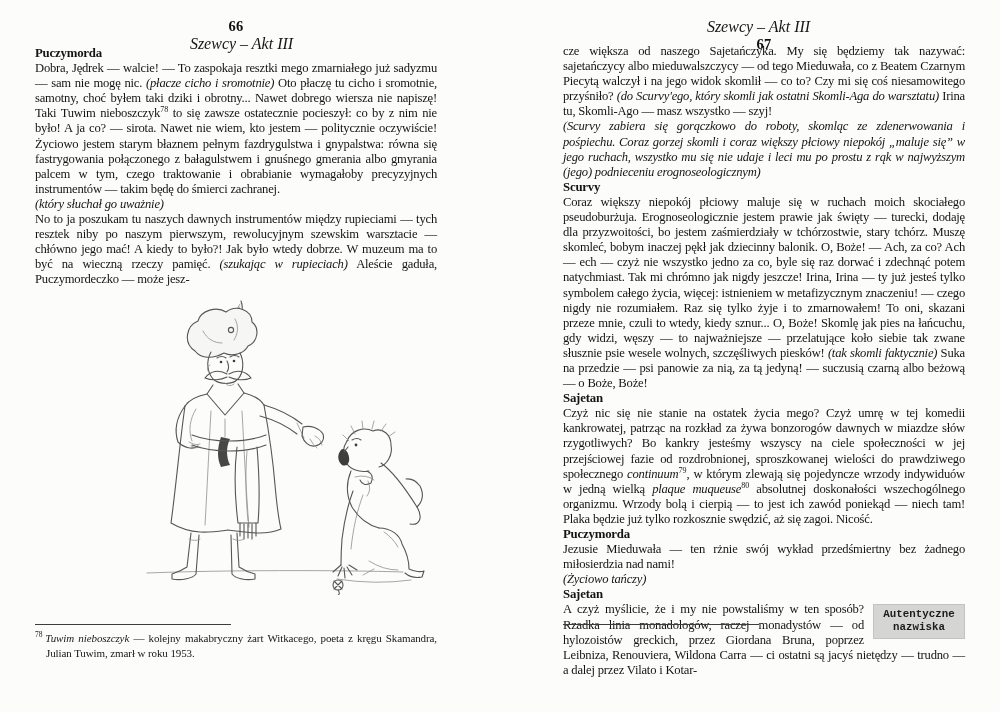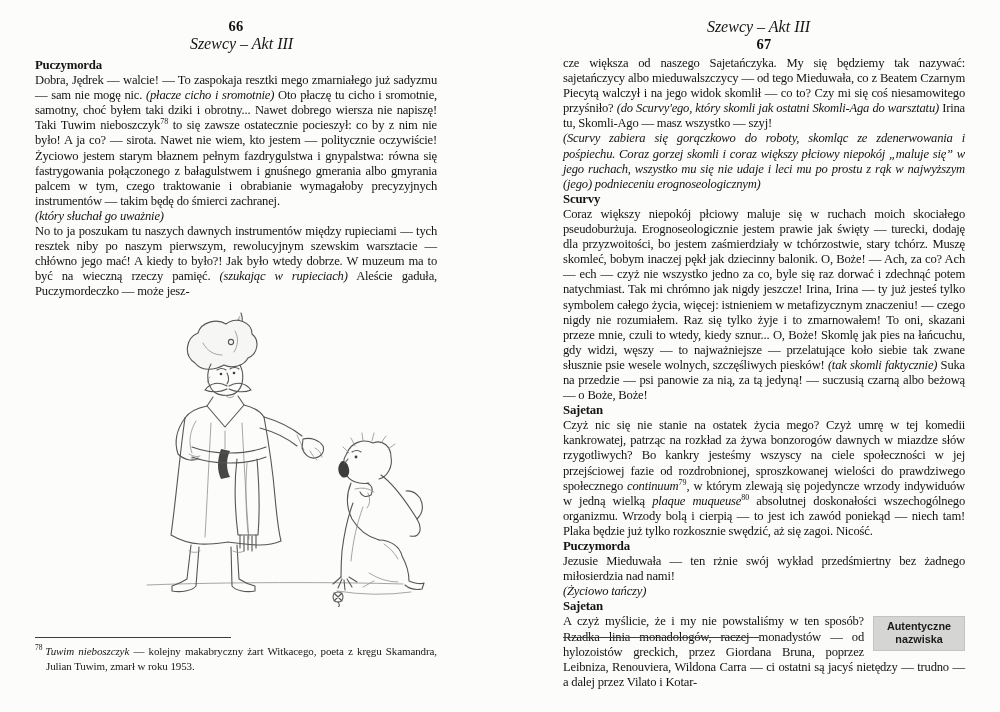--- a/index.html
+++ b/index.html
@@ -17,41 +17,40 @@
   .page-left .runtitle{margin-left:11px;}
   .page-right .runtitle{margin-right:11px;}
   .headbar{flex:1;height:5px;background:linear-gradient(180deg,#d8d8d6,#bdbdbb 55%,#cfcfcd);}
   .page-left .headbar{margin-left:22px;}
   .page-right .headbar{margin-right:22px;}
 
   .pgbody{
     position:absolute;top:44px;left:0;width:402px;
     font-size:12.6px;line-height:15.1px;letter-spacing:-0.2px;
     text-align:justify;
-    margin-top:12px;
   }
   .pgbody p{margin:0;}
   .speaker{font-weight:bold;margin:6px 0 0 35px;font-size:12.8px;}
   .pgbody > .speaker:first-child{margin-top:2px;}
   .stageline{font-style:italic;margin-left:35px;}
   .stageblock{font-style:italic;margin-left:35px;text-align:justify;}
   .speech em{font-style:italic;}
   sup.bref{font-size:8px;line-height:0;letter-spacing:0;}
 
   figure.illus{margin:7px 0 0 106px;width:286px;height:300px;padding:0;}
   figure.illus svg{display:block;}
 
   .notebox{
     float:right;width:86px;margin:2px 0 3px 9px;padding:3px 2px 4px;
     background:#d5d5d3;border:1px solid #c3c3c1;text-align:center;
-    font-family:Liberation Sans, sans-serif;font-weight:bold;
+    font-family:Liberation Mono, monospace;font-weight:bold;
     font-size:10.8px;line-height:13px;color:#1b1b1b;letter-spacing:0;text-indent:0;
   }
 
-  .footnotes{position:absolute;left:0;top:637px;width:402px;}
+  .footnotes{position:absolute;left:0;top:624px;width:402px;}
   .fnrule{width:196px;height:0;border-top:1px solid #3d3d3d;margin:0 0 6px 0;}
   .fn{
     font-size:11px;line-height:14.5px;margin:0;padding-left:11px;text-indent:-11px;
     text-align:justify;letter-spacing:-0.1px;color:#171717;
   }
   .fn sup{font-size:7.5px;margin-right:3px;line-height:0;}
   .fn em{font-style:italic;}
 
   .sk{stroke:#565656;stroke-width:1.1;fill:none;stroke-linecap:round;stroke-linejoin:round;}
   .lt{stroke:#8f8f8f;stroke-width:0.8;fill:none;stroke-linecap:round;}

